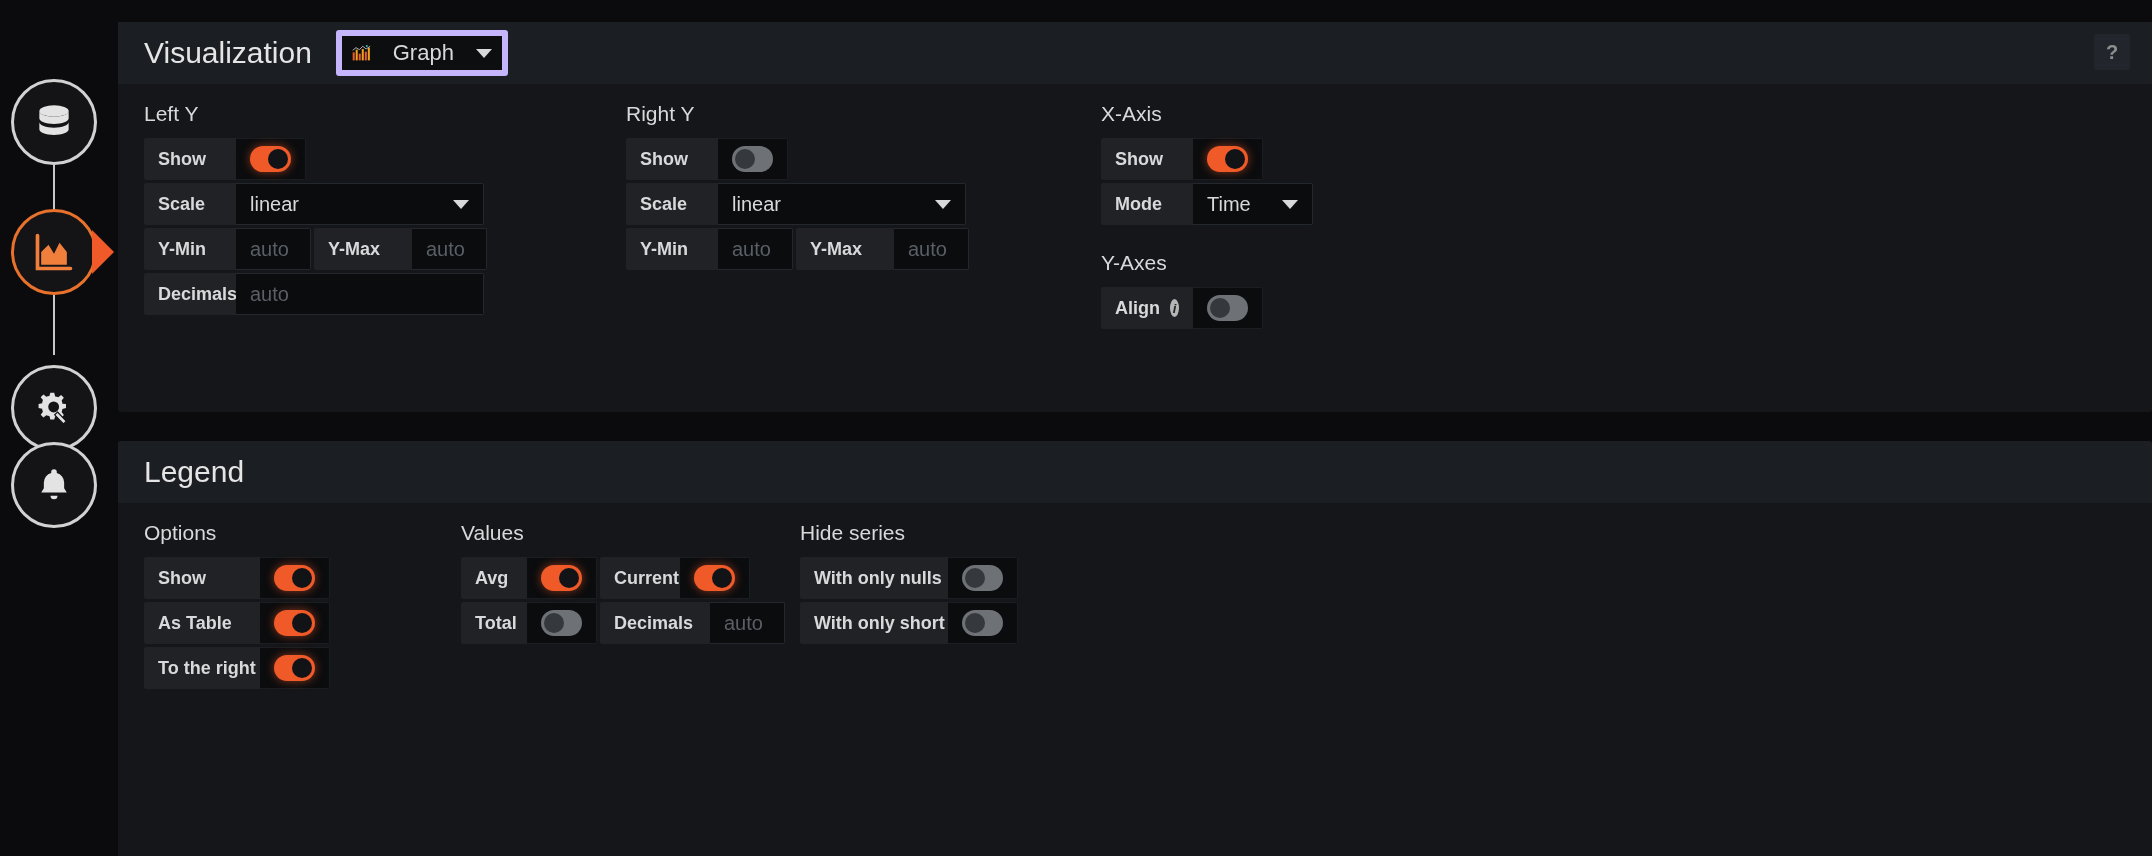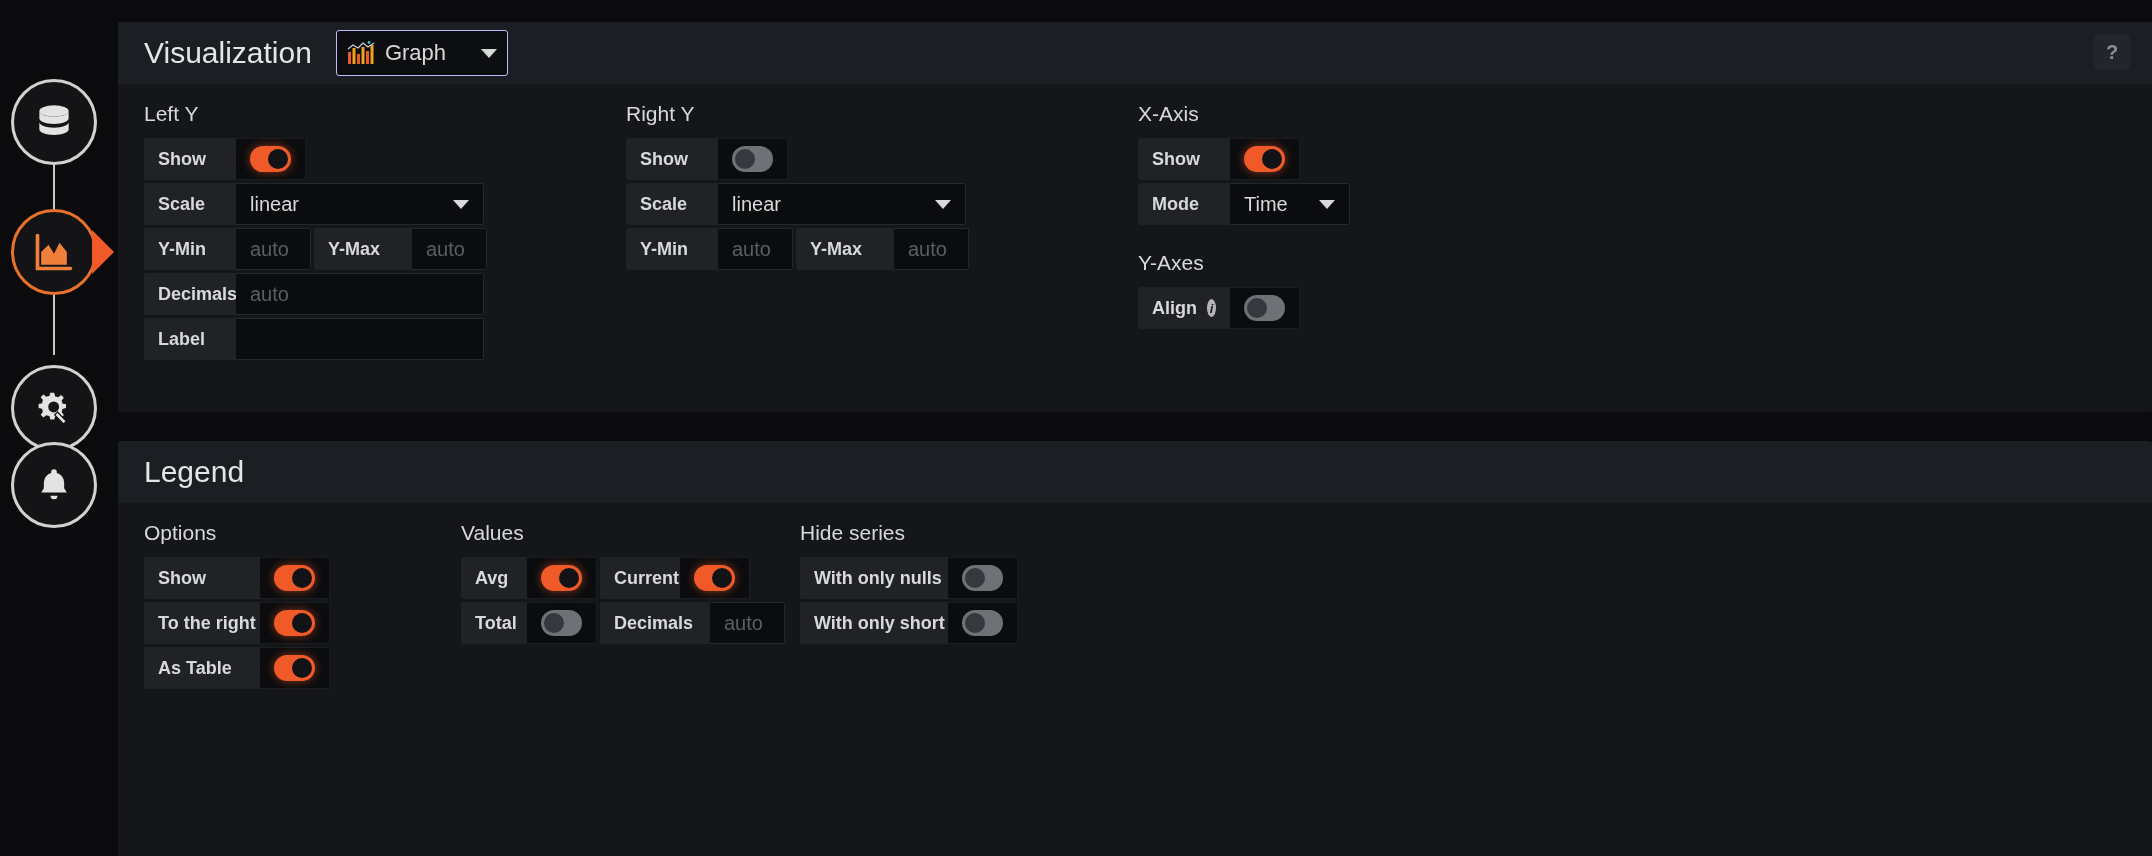--- a/index.html
+++ b/index.html
@@ -66,25 +66,25 @@
     height: 62px;
     display: flex; align-items: center;
     padding: 0 26px;
     background: #1b1e22;
     position: relative;
   }
   #viz-picker {
     margin-left: 24px;
     height: 46px; width: 172px;
     background: #0d0e10;
-    border: 1px solid #c4b5fd;
+    border: 6px solid #c4b5fd;
     border-radius: 3px;
     display: flex; align-items: center;
     padding: 0 10px;
-    gap: 10px;
+    gap: 22px;
   }
   #viz-picker .vlabel { font-size: 22px; color: #d8d9da; flex: 1; }
   .caret {
     width: 0; height: 0;
     border-left: 8px solid transparent;
     border-right: 8px solid transparent;
     border-top: 9px solid #d8d9da;
   }
   #help-btn {
     position: absolute; right: 22px; top: 12px;
@@ -262,26 +262,20 @@
           </div>
         </div>
 
         <div class="row">
           <div class="lbl" style="width:92px;">Decimals</div>
           <div class="fld ph" style="width:248px;">
             <span>auto</span>
           </div>
         </div>
 
-        <div class="row">
-          <div class="lbl" style="width:92px;">Label</div>
-          <div class="fld" style="width:248px;">
-            <span></span>
-          </div>
-        </div>
       </div>
 
       <div class="col" style="left:508px;width:470px;">
         <div class="group-title">Right Y</div>
 
         <div class="row">
           <div class="lbl" style="width:92px;">Show</div>
           <div class="toggle-cell" style="width:70px;">
             <span class="sw off">
                 <span class="knob"></span>
@@ -306,21 +300,21 @@
           </div>
           <div style="display:flex;">
             <div class="lbl" style="width:98px;">Y-Max</div>
             <div class="fld ph" style="width:75px;">
               <span>auto</span>
             </div>
           </div>
         </div>
       </div>
 
-      <div class="col" style="left:1020px;width:320px;">
+      <div class="col" style="left:983px;width:320px;">
         <div class="group-title">X-Axis</div>
 
         <div class="row">
           <div class="lbl" style="width:92px;">Show</div>
           <div class="toggle-cell" style="width:70px;">
             <span class="sw on">
                 <span class="knob"></span>
               </span>
           </div>
         </div>
@@ -364,30 +358,30 @@
         <div class="row">
           <div class="lbl" style="width:116px;">Show</div>
           <div class="toggle-cell" style="width:70px;">
             <span class="sw on">
                 <span class="knob"></span>
               </span>
           </div>
         </div>
 
         <div class="row">
+          <div class="lbl" style="width:116px;">As Table</div>
+          <div class="toggle-cell" style="width:70px;">
+            <span class="sw on">
+                <span class="knob"></span>
+              </span>
+          </div>
+        </div>
+
+        <div class="row">
           <div class="lbl" style="width:116px;">To the right</div>
-          <div class="toggle-cell" style="width:70px;">
-            <span class="sw on">
-                <span class="knob"></span>
-              </span>
-          </div>
-        </div>
-
-        <div class="row">
-          <div class="lbl" style="width:116px;">As Table</div>
           <div class="toggle-cell" style="width:70px;">
             <span class="sw on">
                 <span class="knob"></span>
               </span>
           </div>
         </div>
       </div>
 
       <div class="col" style="left:343px;width:420px;">
         <div class="group-title">Values</div>

